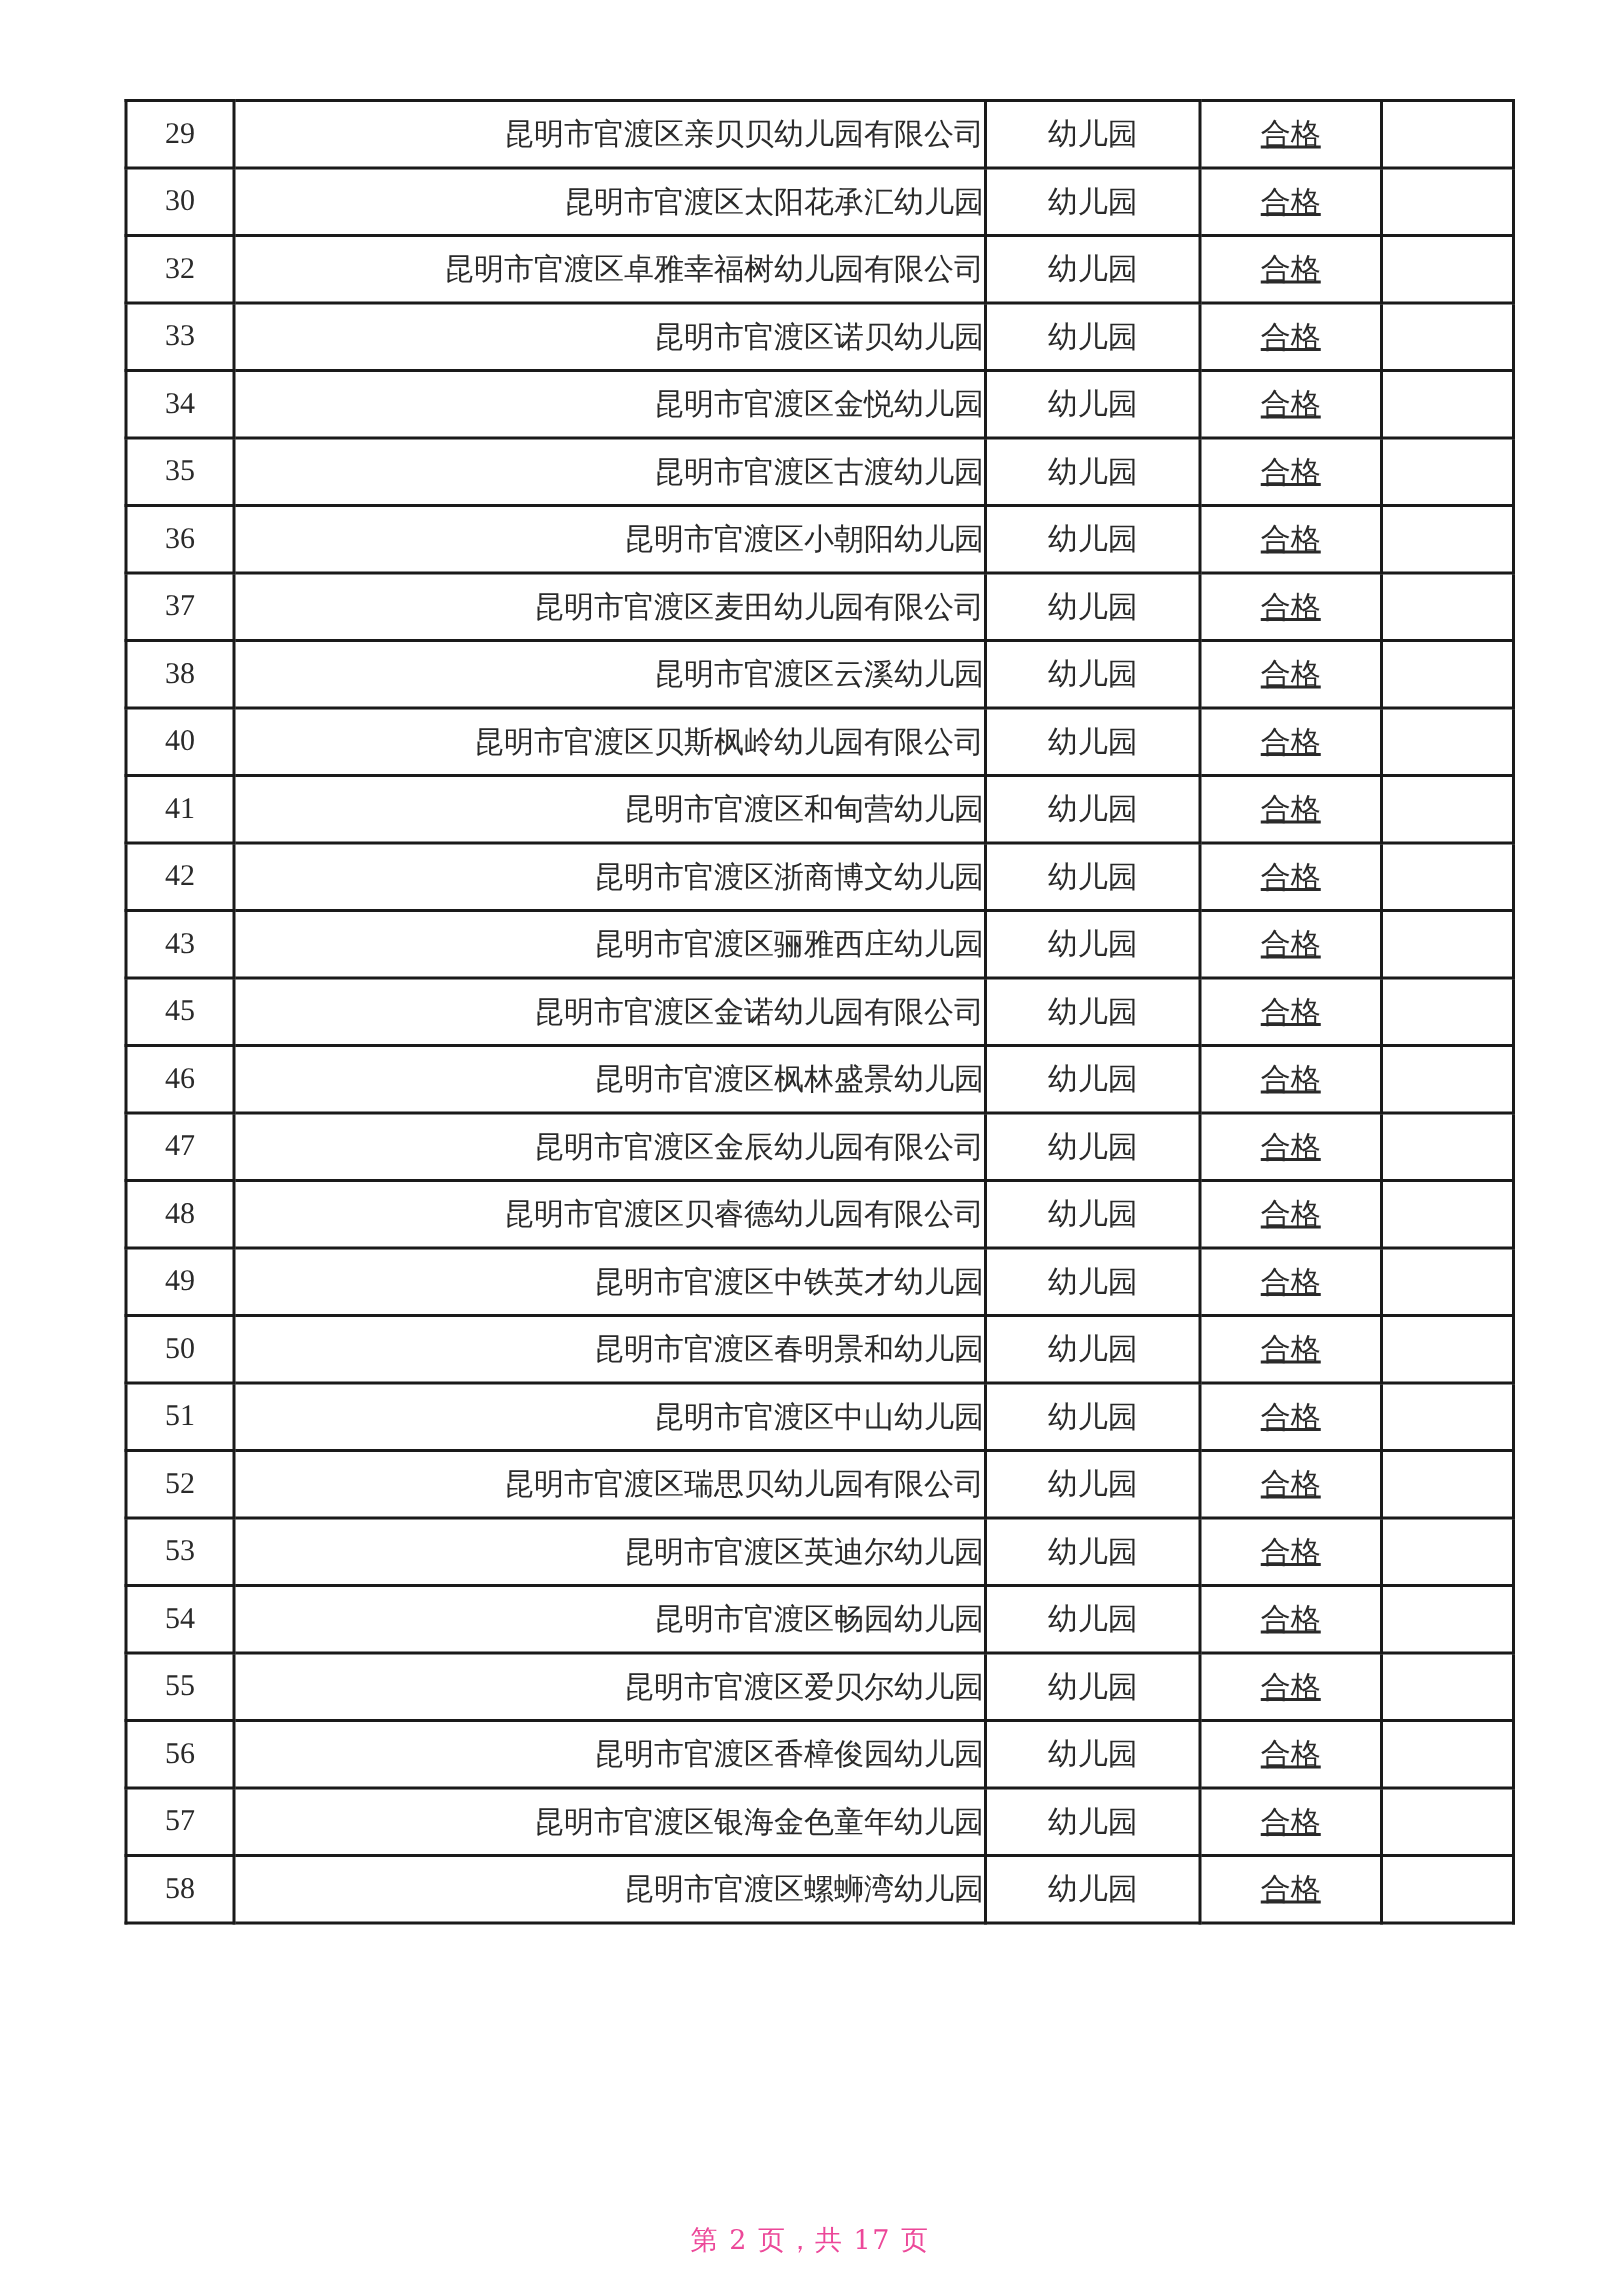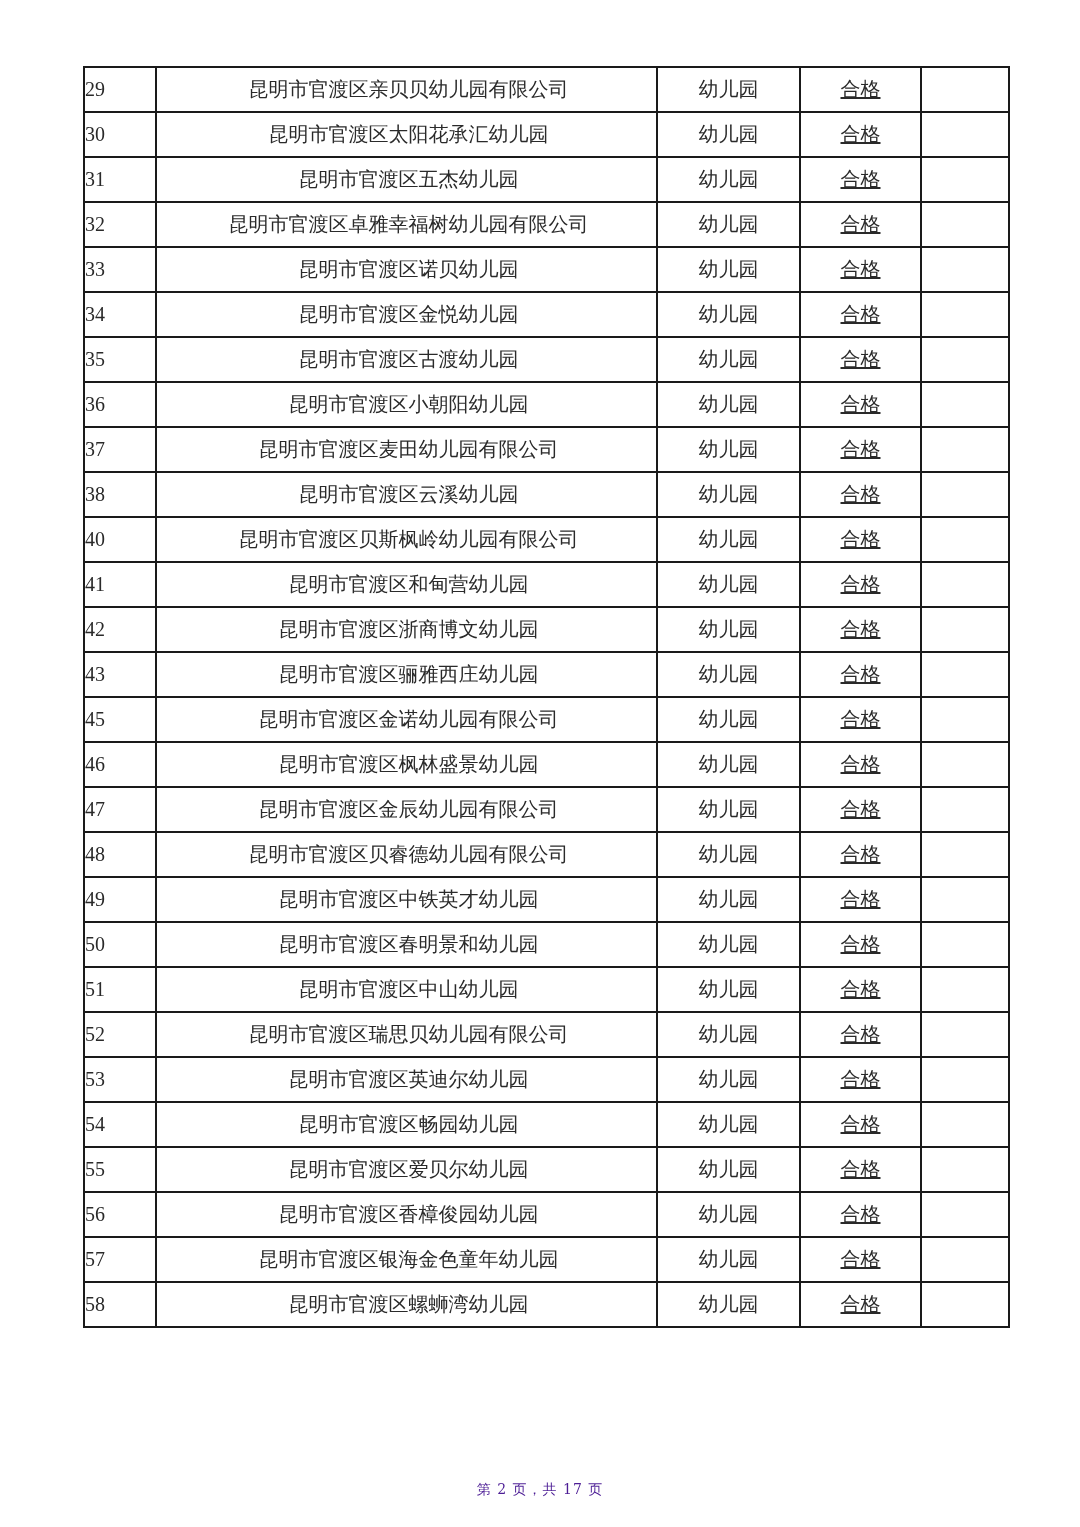--- a/index.html
+++ b/index.html
@@ -25,59 +25,52 @@
     }
     .page-table td {
       border: 2px solid #1a1a1a;
       height: 43px;
       padding: 0;
       font-size: 20px;
       line-height: 43px;
       white-space: nowrap;
       overflow: hidden;
     }
-    .col-no { width: 70px; text-align: left; font-family: "Liberation Serif", serif; font-size: 21px; }
-    .col-name { width: 495px; text-align: center; padding-left: 4px !important; }
+    .col-no { width: 70px; text-align: center; font-family: "Liberation Serif", serif; font-size: 21px; }
+    .col-name { width: 495px; text-align: right; padding-left: 4px !important; }
     .col-type { width: 141px; text-align: center; }
     .col-result { width: 119px; text-align: center; text-decoration: underline; }
     .col-remark { width: 86px; }
     .footer {
       position: absolute;
       top: 1481px;
       left: 0;
       width: 1080px;
       text-align: center;
-      font-size: 14px;
+      font-size: 18px;
       letter-spacing: 1px;
-      color: #4c1d95;
+      color: #ec4899;
     }
     .footer span { margin: 0 2px; }
   </style>
 </head>
 <body>
 
 <table class="page-table">
   <tbody id="table-body">
       <tr>
         <td class="col-no">29</td>
         <td class="col-name">昆明市官渡区亲贝贝幼儿园有限公司</td>
         <td class="col-type">幼儿园</td>
         <td class="col-result">合格</td>
         <td class="col-remark"></td>
       </tr>
       <tr>
         <td class="col-no">30</td>
         <td class="col-name">昆明市官渡区太阳花承汇幼儿园</td>
-        <td class="col-type">幼儿园</td>
-        <td class="col-result">合格</td>
-        <td class="col-remark"></td>
-      </tr>
-      <tr>
-        <td class="col-no">31</td>
-        <td class="col-name">昆明市官渡区五杰幼儿园</td>
         <td class="col-type">幼儿园</td>
         <td class="col-result">合格</td>
         <td class="col-remark"></td>
       </tr>
       <tr>
         <td class="col-no">32</td>
         <td class="col-name">昆明市官渡区卓雅幸福树幼儿园有限公司</td>
         <td class="col-type">幼儿园</td>
         <td class="col-result">合格</td>
         <td class="col-remark"></td>

